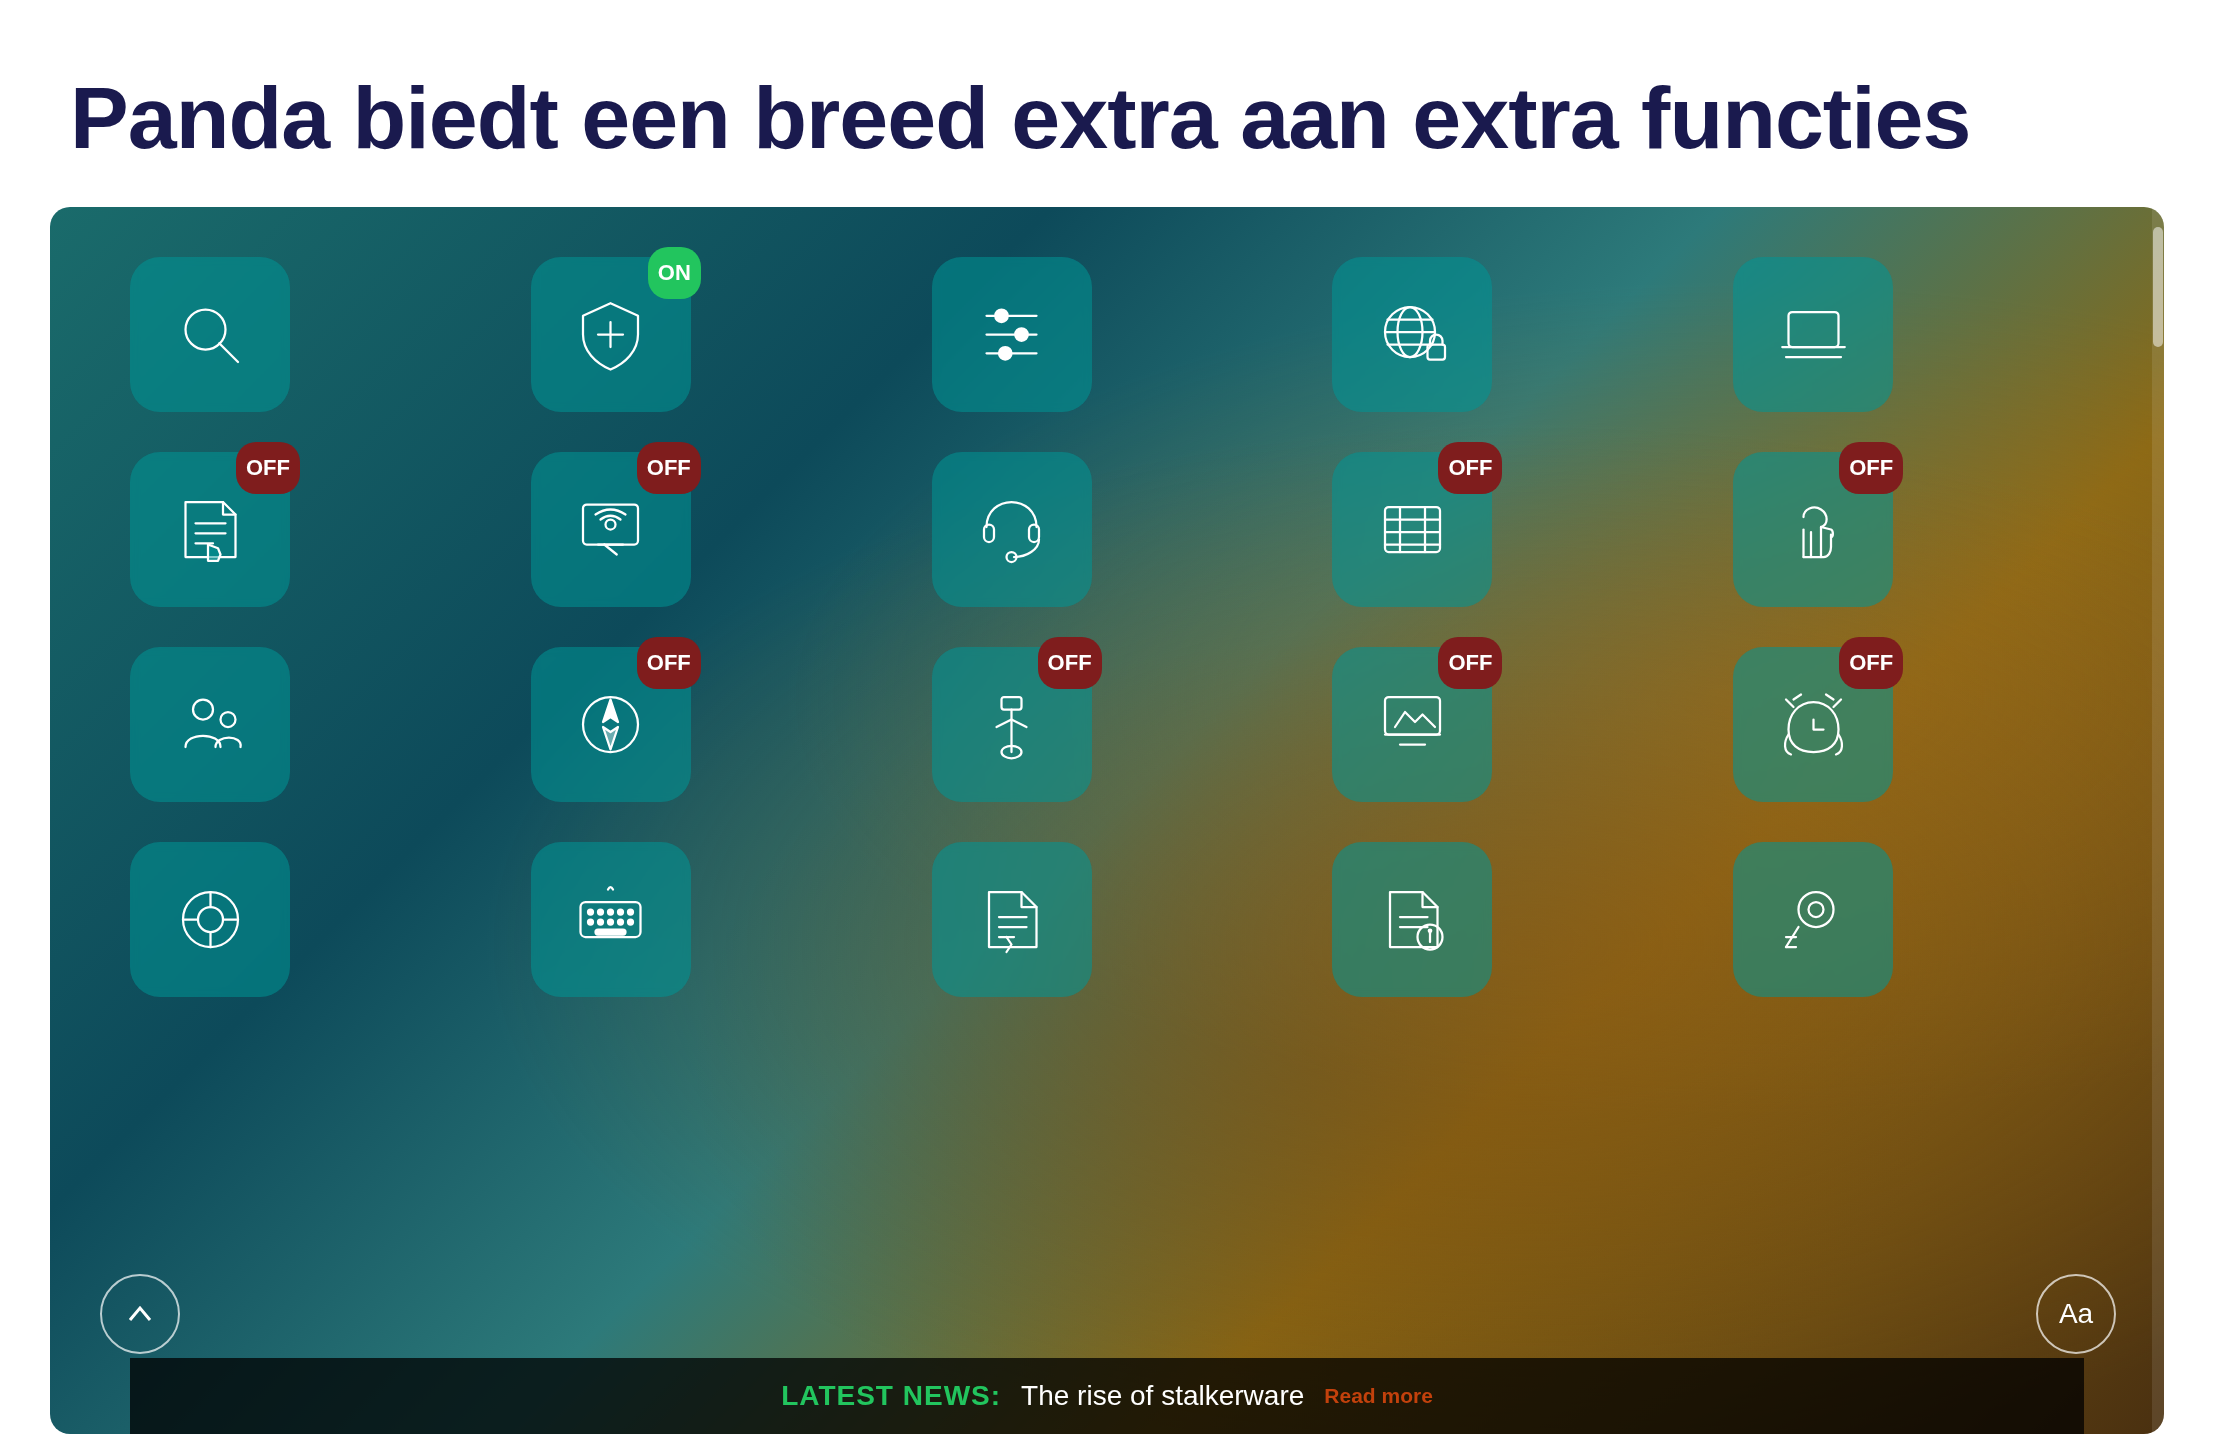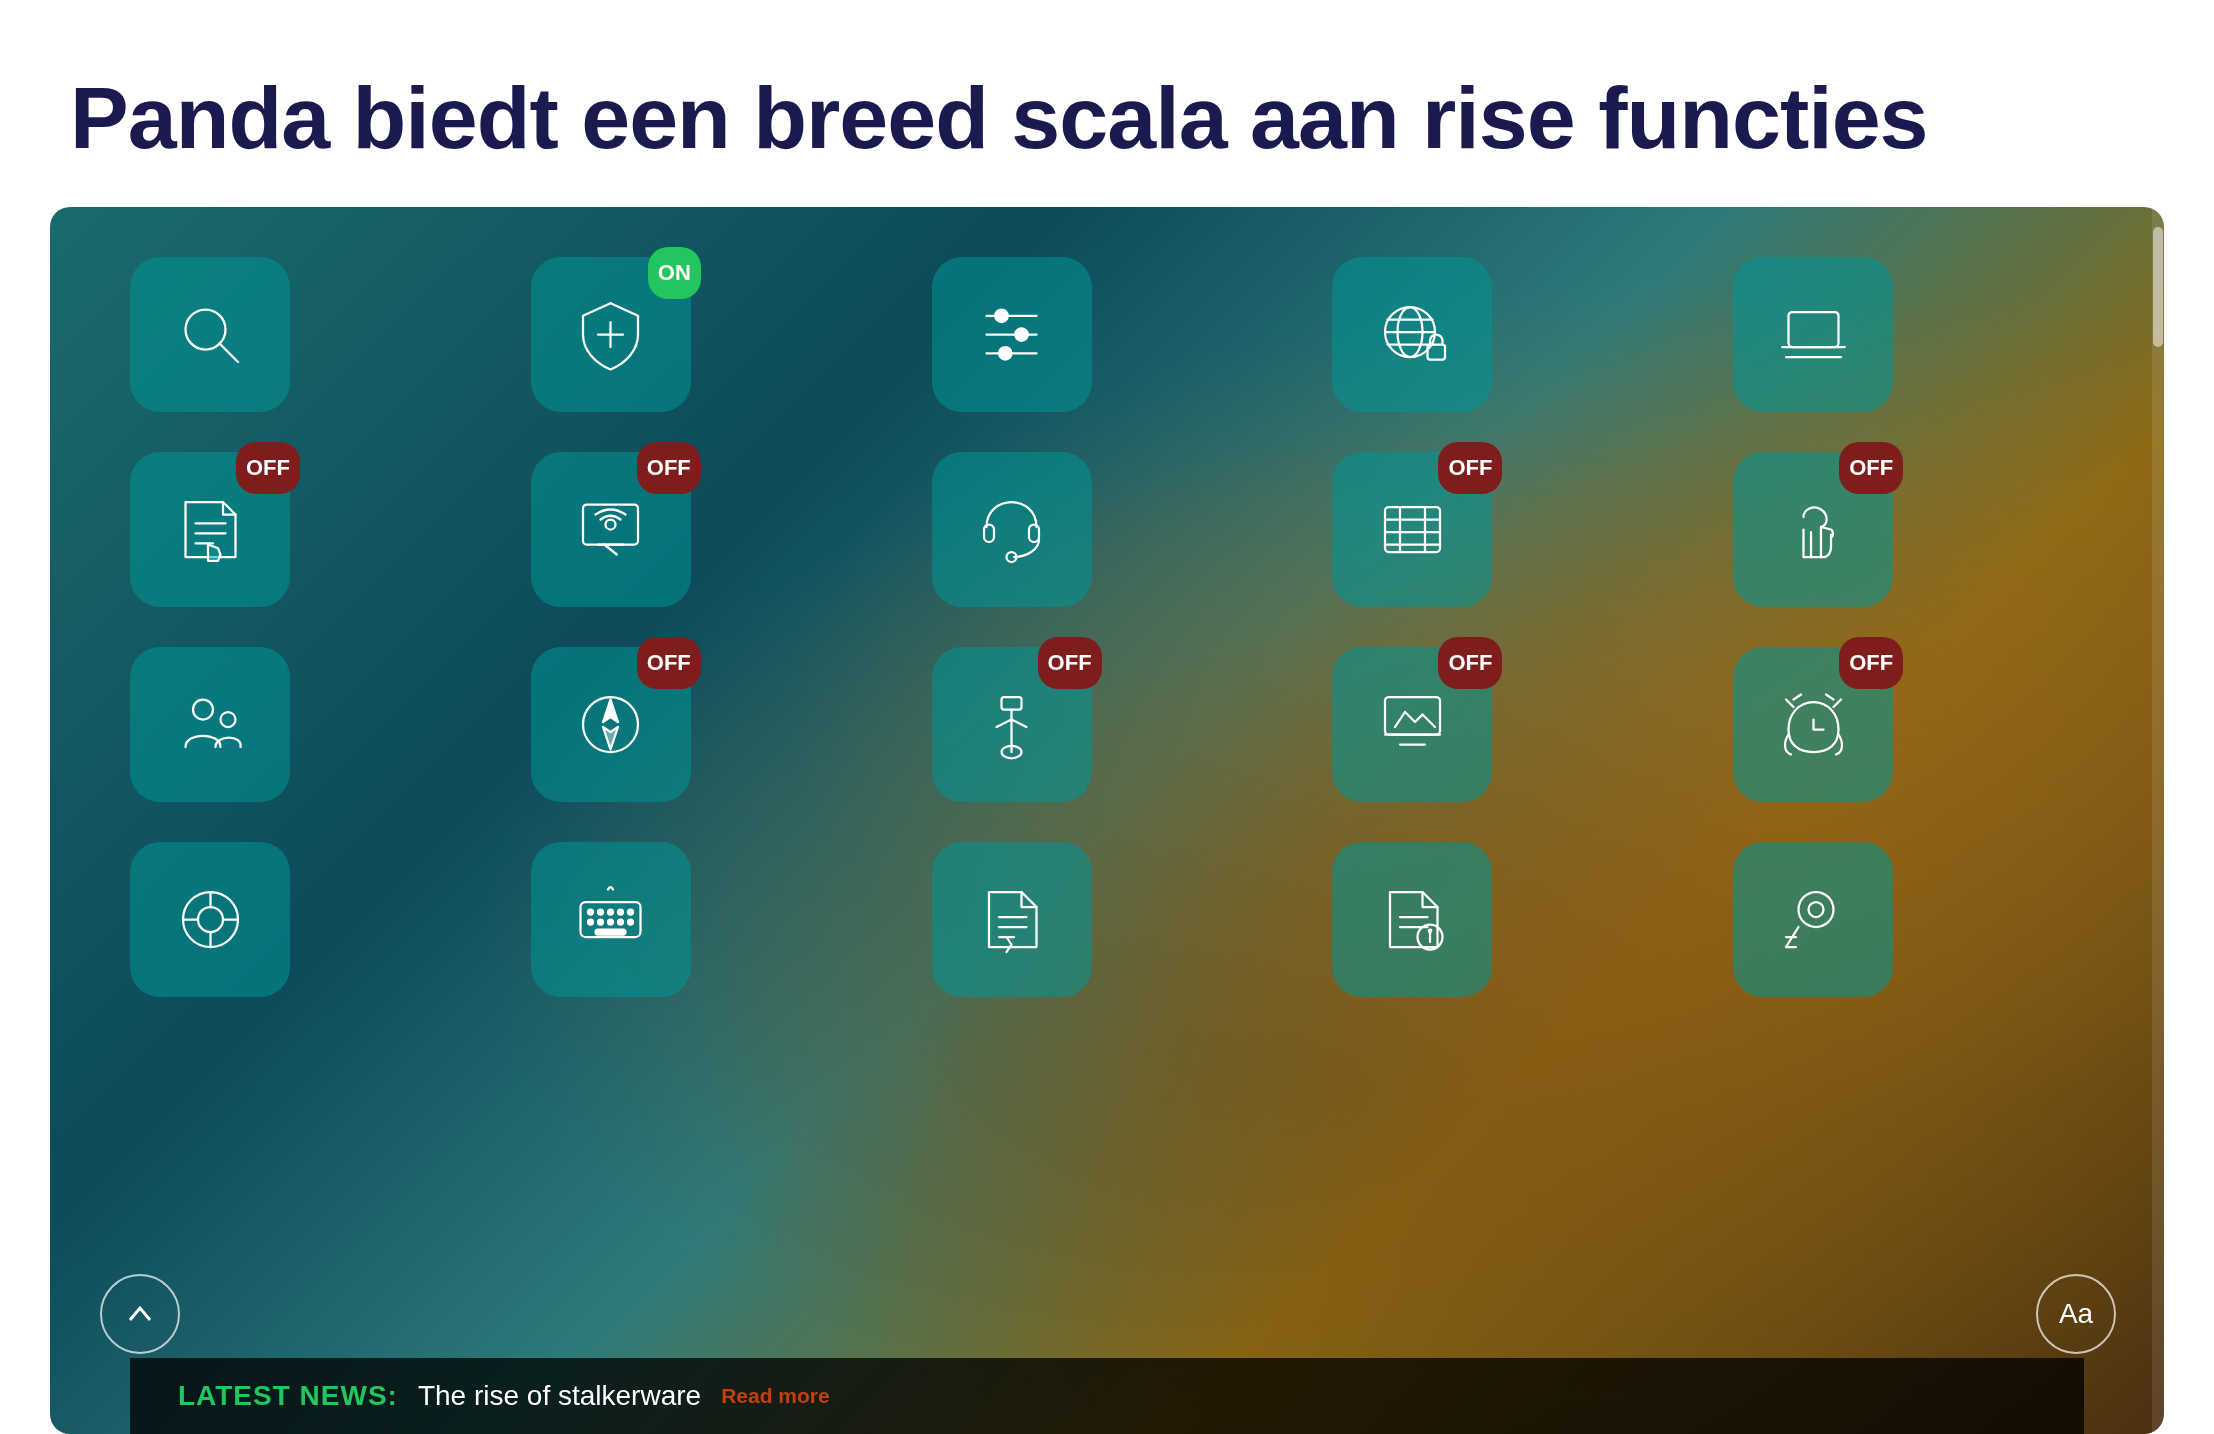--- a/index.html
+++ b/index.html
@@ -121,21 +121,21 @@
 
     .badge-off {
       background: #7f1d1d;
     }
 
     .bottom-bar {
       background: rgba(0, 0, 0, 0.75);
       padding: 22px 48px;
       display: flex;
       align-items: center;
-      justify-content: flex-start;
+      justify-content: center;
       gap: 20px;
       margin-top: auto;
     }
 
     .news-label {
       color: #22c55e;
       font-weight: 800;
       font-size: 28px;
       letter-spacing: 1px;
     }
@@ -205,21 +205,21 @@
       border-radius: 5px;
       margin: 0 auto;
       margin-top: 20px;
     }
   </style>
 </head>
 <body>
 
 <div class="page-wrapper">
   <div class="title-section">
-    <h1 class="main-title">Panda biedt een breed scala aan rise functies</h1>
+    <h1 class="main-title">Panda biedt een breed extra aan extra functies</h1>
   </div>
 
   <div class="app-container">
     <div class="bg-image"></div>
 
     <div class="scrollbar">
       <div class="scrollbar-thumb"></div>
     </div>
 
     <div class="app-content">

